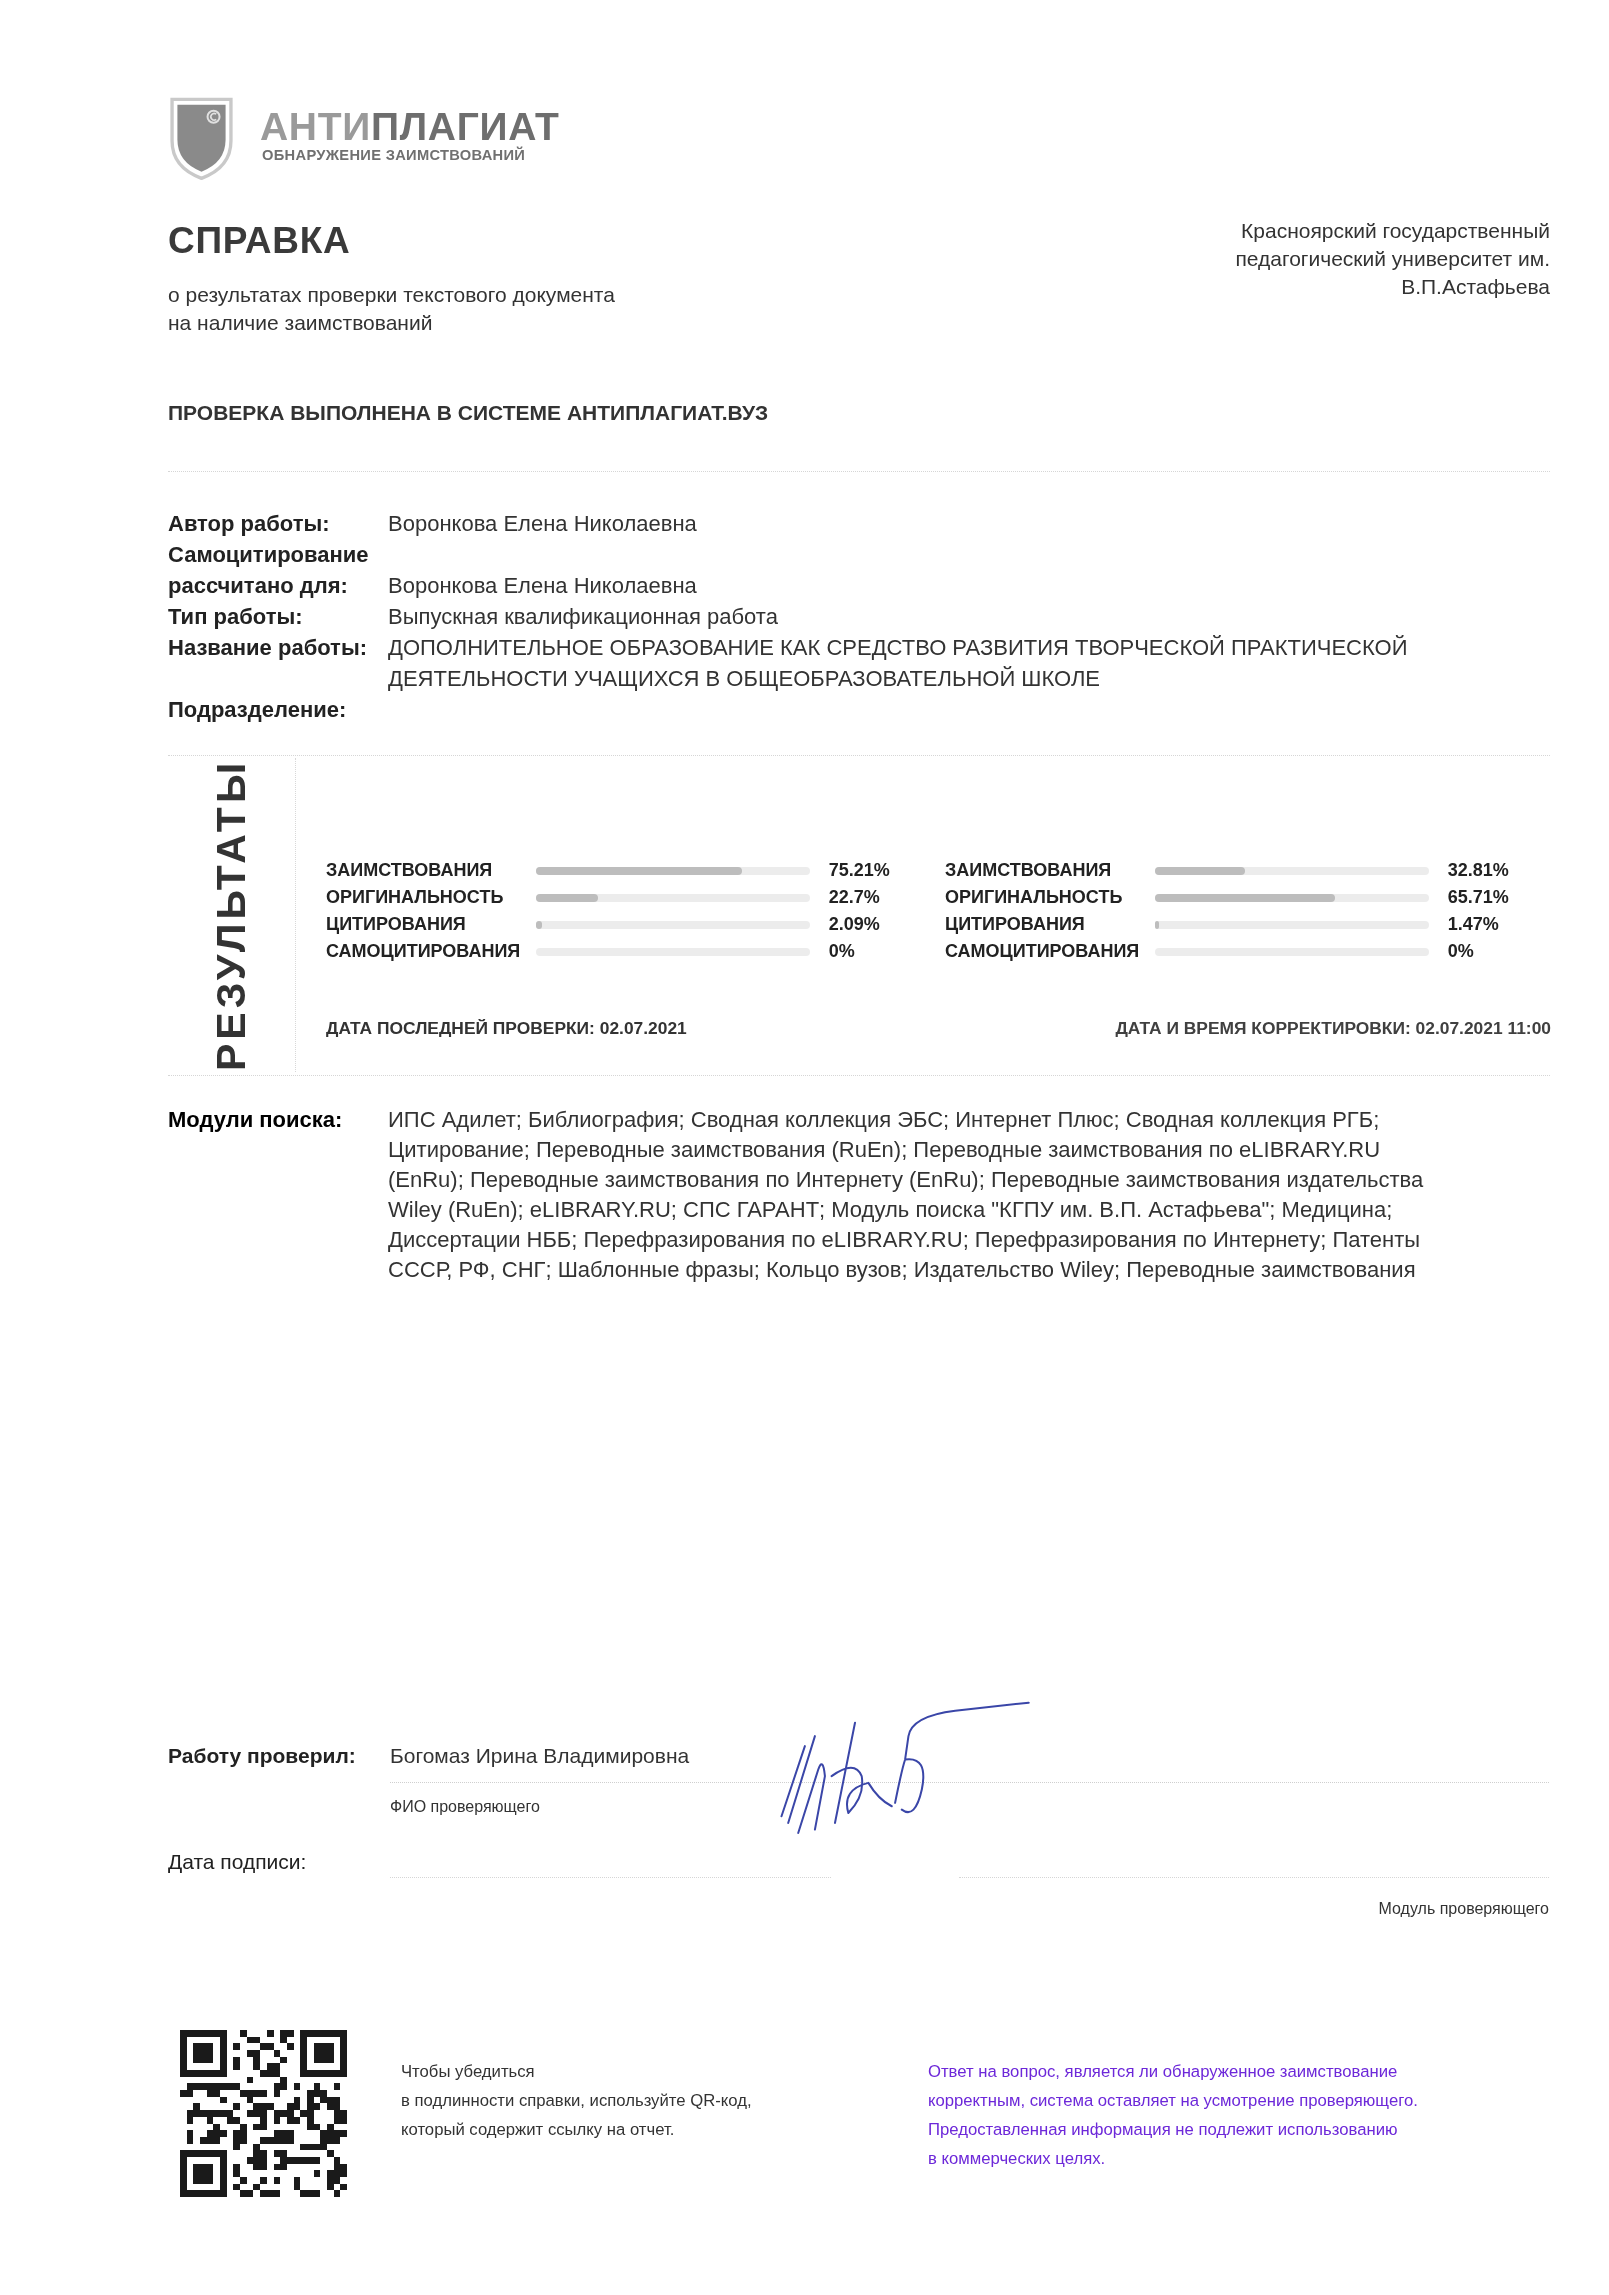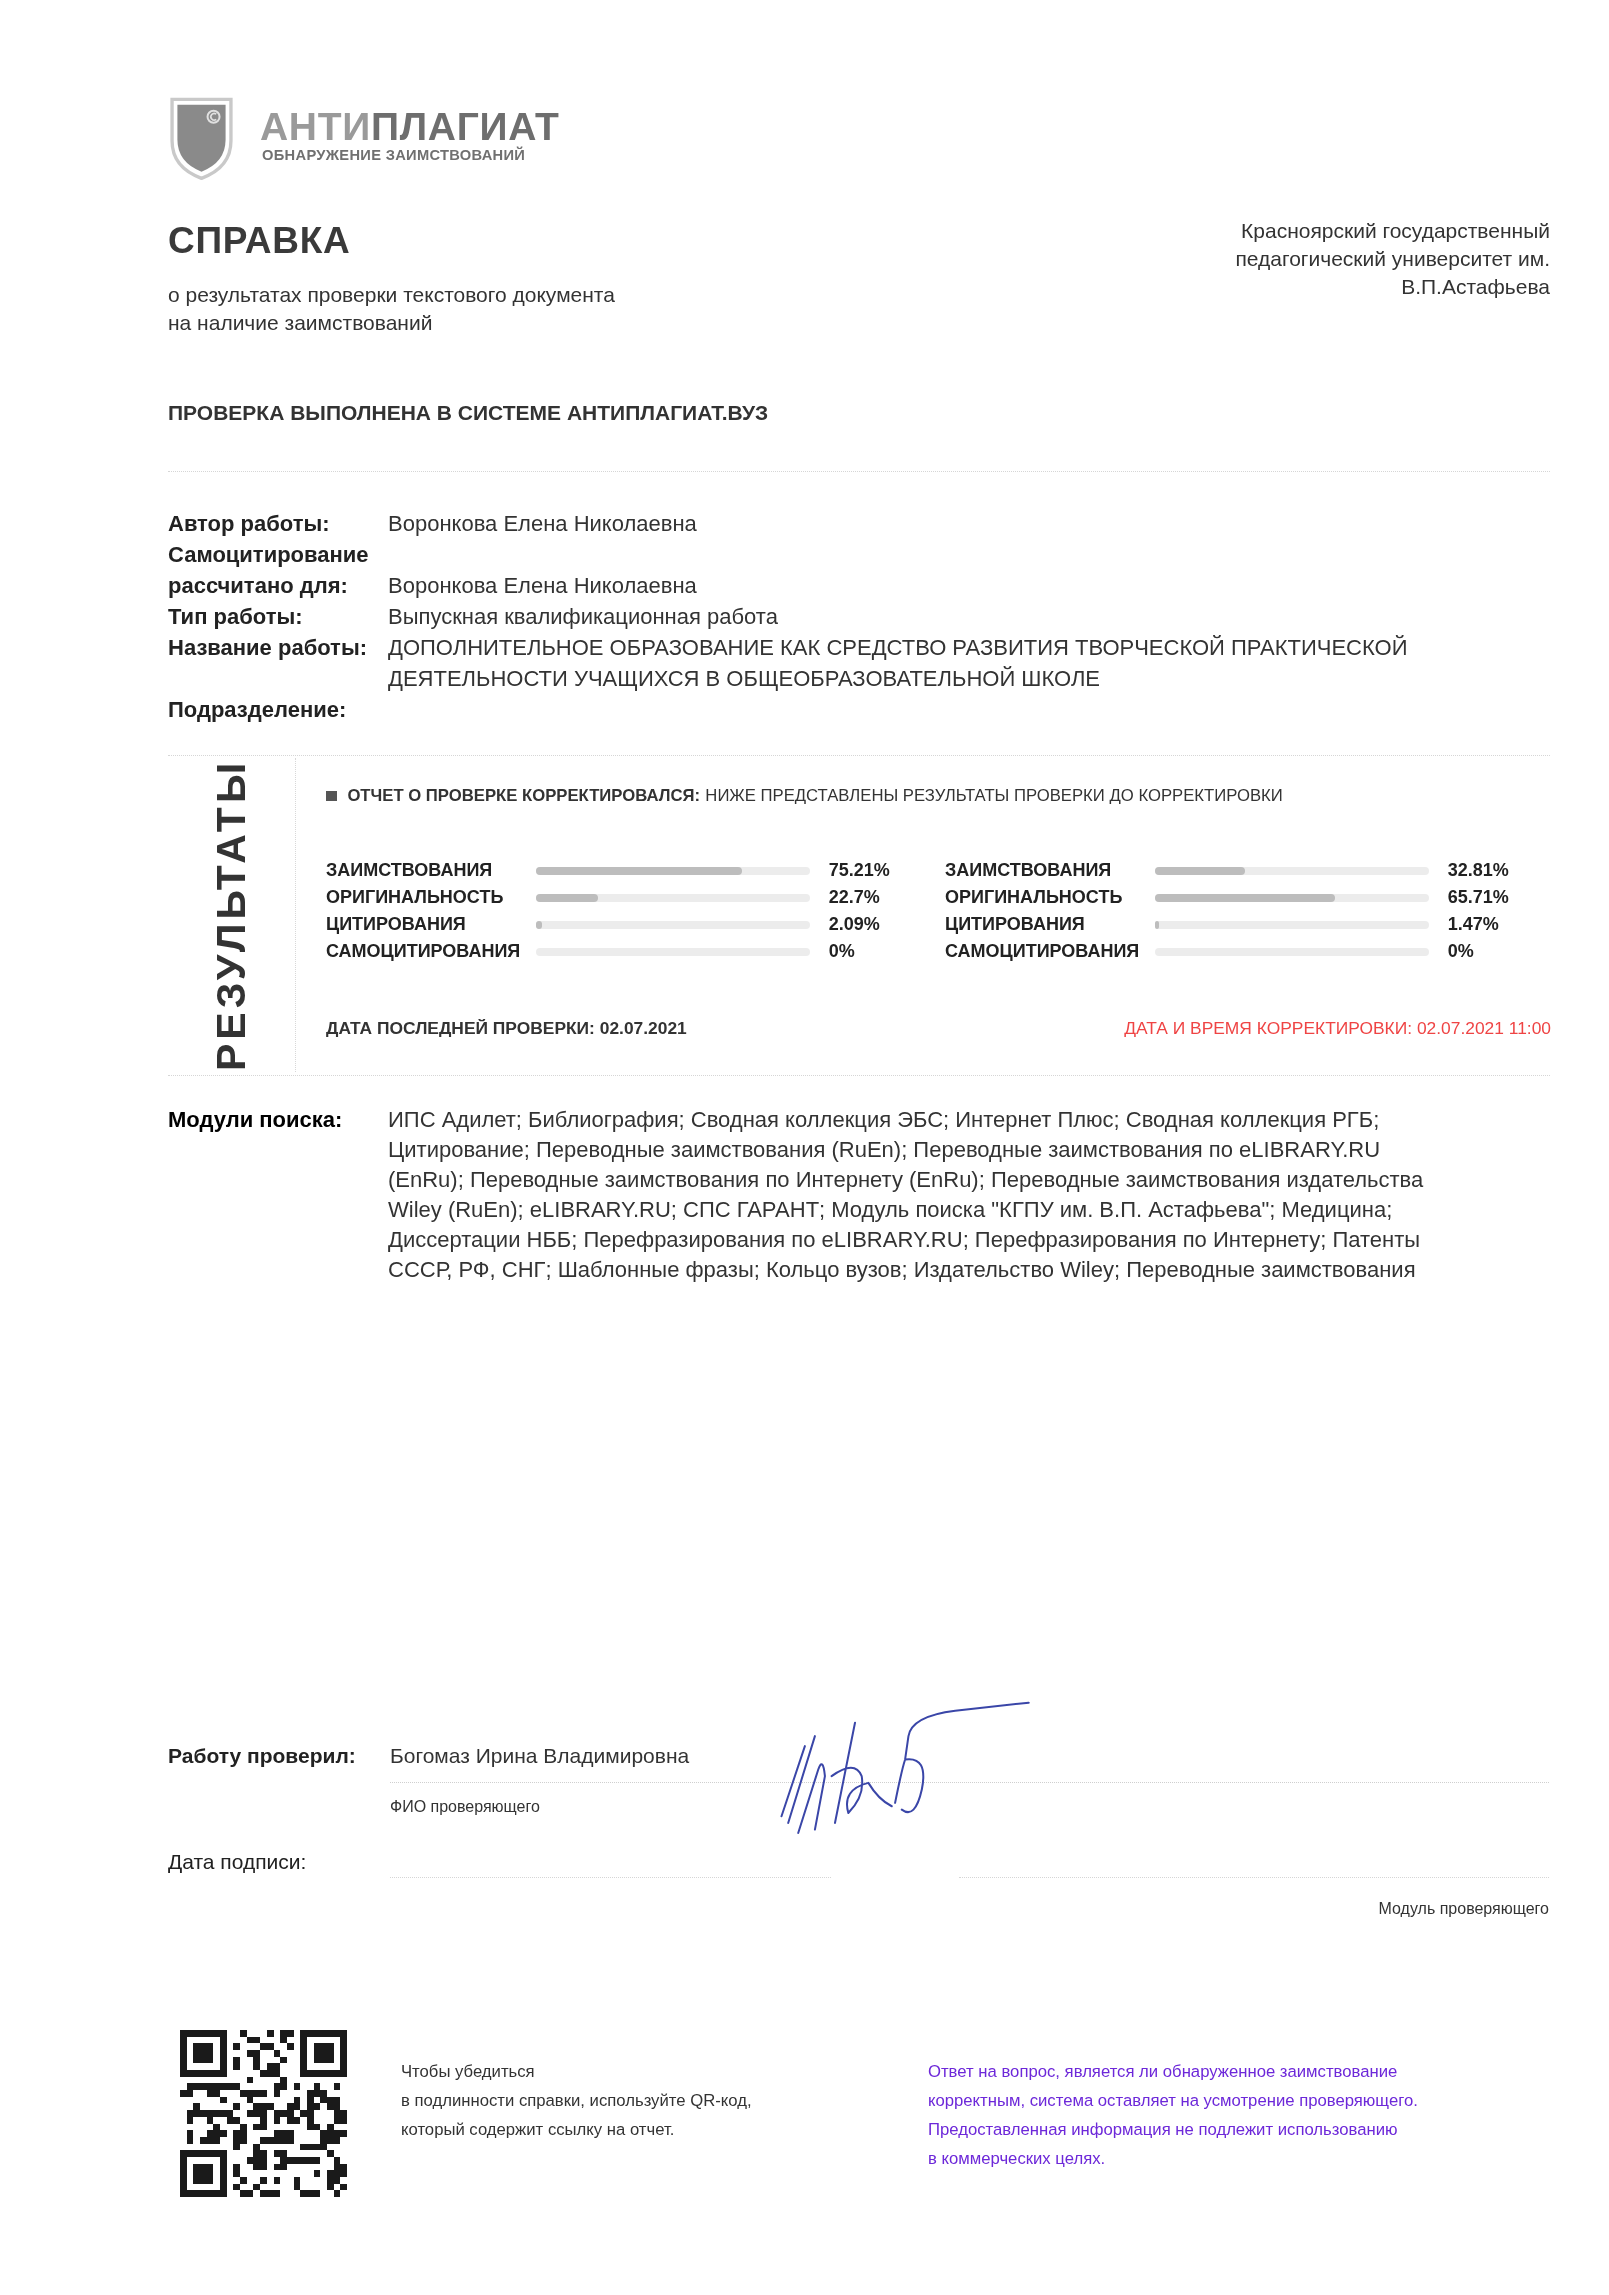--- a/index.html
+++ b/index.html
@@ -41,21 +41,21 @@
   .stats { position: absolute; top: 99px; width: 574px; }
   .stats.before { left: 158px; }
   .stats.after { left: 777px; }
   .stat-row { display: flex; align-items: center; height: 27px; font-size: 18px; }
   .stat-label { width: 210px; font-weight: bold; color: #222; }
   .stat-bar { width: 274px; height: 8px; background: #ececec; border-radius: 4px; position: relative; margin-right: 18.7px; }
   .stat-fill { position: absolute; left: 0; top: 0; height: 100%; background: #bdbdbd; border-radius: 4px; }
   .stat-value { color: #222; font-weight: bold; }
 
   .date-last { position: absolute; left: 158px; top: 260px; font-size: 17.4px; font-weight: bold; color: #333; }
-  .date-corr { position: absolute; right: 0; top: 260px; font-size: 17.4px; font-weight: normal; color: #ef4444; }
+  .date-corr { position: absolute; right: 0; top: 260px; font-size: 17.4px; font-weight: bold; color: #404040; }
 
   
   .modules { left: 168px; top: 1105px; width: 1383px; font-size: 22px; line-height: 30px; display: flex; }
   .modules-label { width: 220px; flex: none; font-weight: bold; color: #000000; }
   .modules-value { width: 1055px; color: #333; }
 
   
   .checker-label { left: 168px; top: 1744px; font-size: 21px; font-weight: bold; color: #222; }
   .checker-value { left: 390px; top: 1744px; font-size: 21px; color: #333; }
   .line1 { left: 390px; right: 61px; top: 1782px; border-top: 1.3px dotted #cfcfcf; }
@@ -121,25 +121,20 @@
   <div class="meta-row">
     <div class="meta-label">Подразделение:</div>
   </div>
 </div>
 
 <div class="abs sep" style="top:755px;"></div>
 
 <div class="abs results">
   <div class="results-side">
     <div class="results-vert">РЕЗУЛЬТАТЫ</div>
-  </div>
-  <div class="results-note">
-    <span class="note-square"></span>
-    <span class="note-bold">ОТЧЕТ О ПРОВЕРКЕ КОРРЕКТИРОВАЛСЯ:</span>
-    <span>НИЖЕ ПРЕДСТАВЛЕНЫ РЕЗУЛЬТАТЫ ПРОВЕРКИ ДО КОРРЕКТИРОВКИ</span>
   </div>
 
   <div class="stats before">
     <div class="stat-row">
       <div class="stat-label">ЗАИМСТВОВАНИЯ</div>
       <div class="stat-bar">
           <div class="stat-fill" style="width: 75.21%;"></div>
         </div>
       <div class="stat-value">75.21%</div>
     </div>

